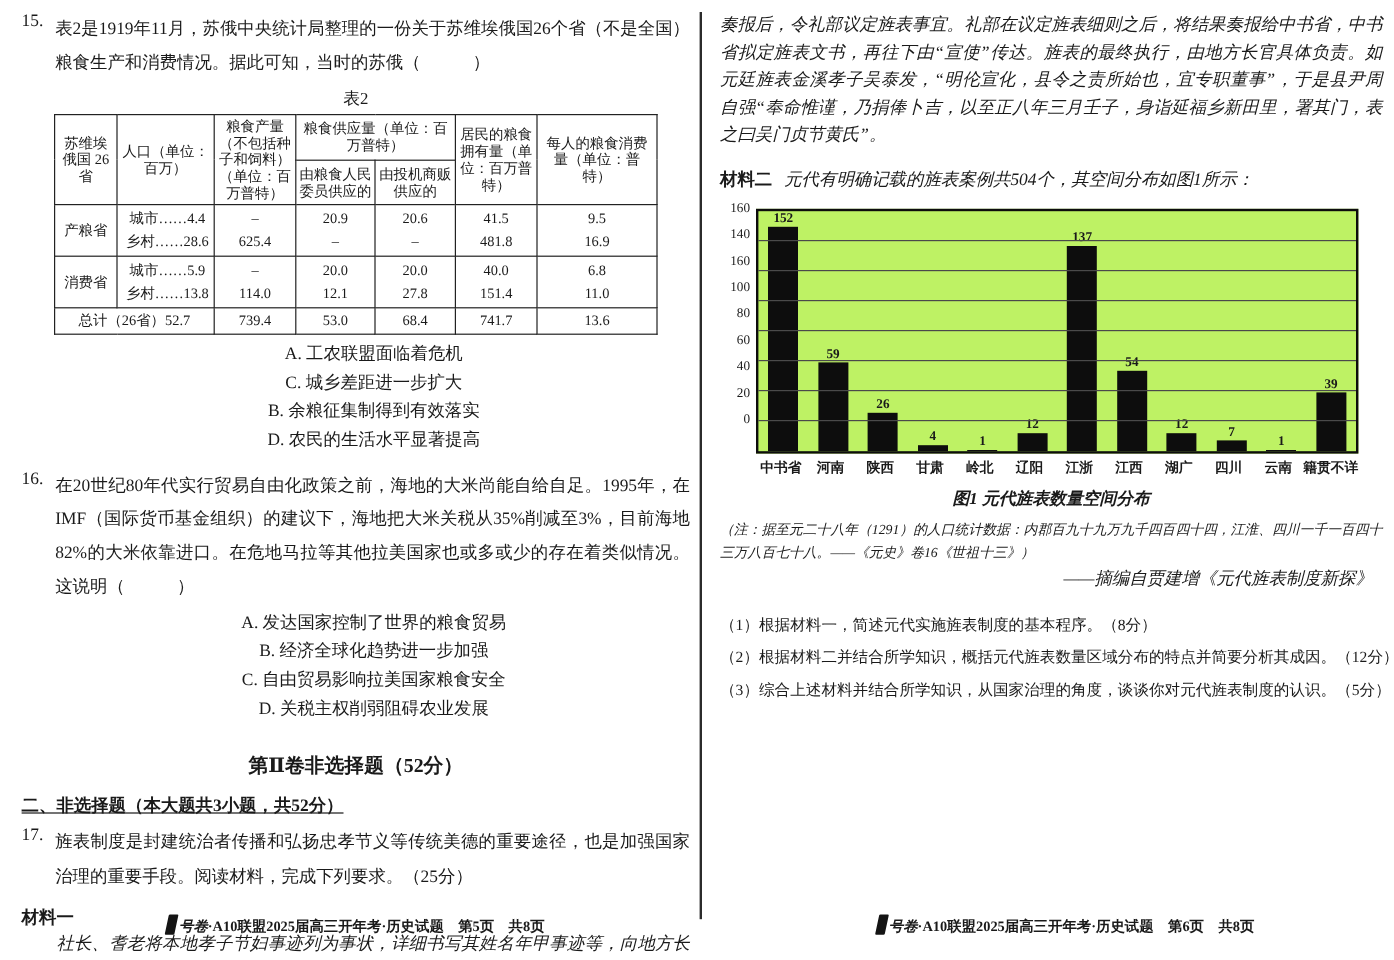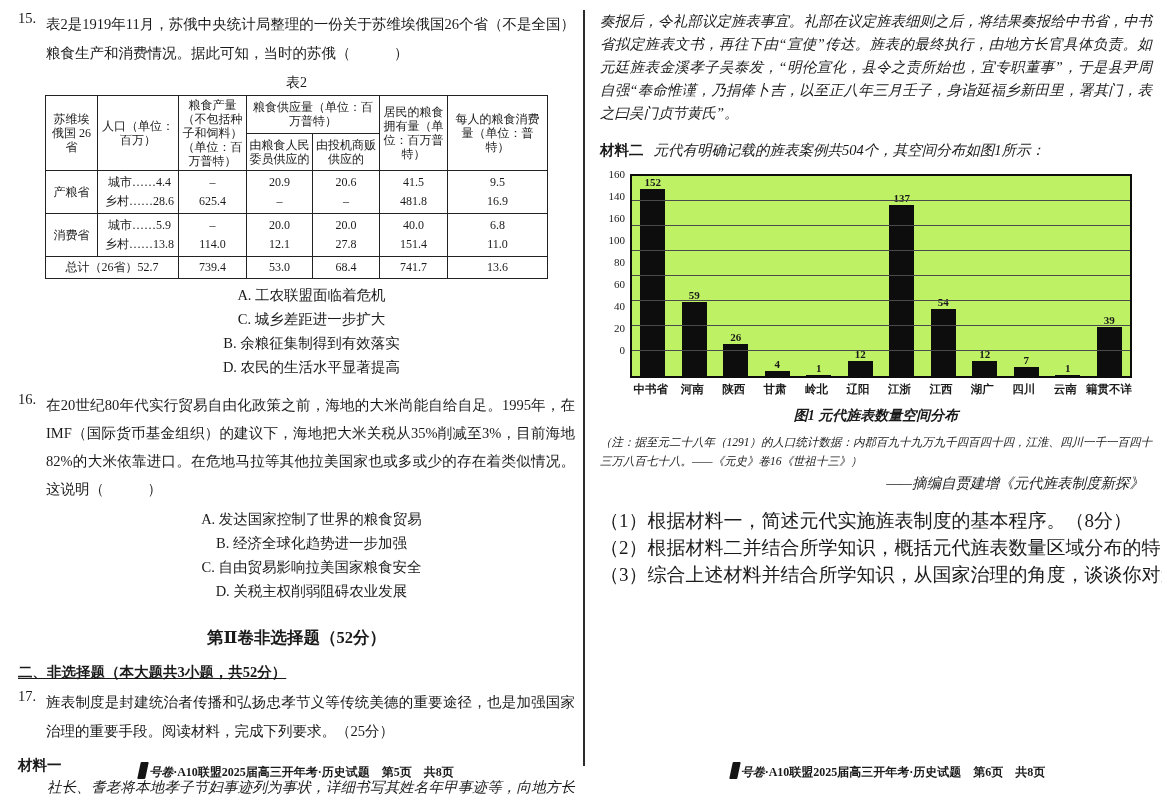--- a/index.html
+++ b/index.html
@@ -48,21 +48,21 @@
   .bars { position:absolute; left:0; right:0; top:0; bottom:0; display:flex; align-items:flex-end; }
   .bar-slot { flex:1; height:100%; display:flex; flex-direction:column; align-items:center; justify-content:flex-end; position:relative; }
   .bar-value { font-size:11px; font-weight:bold; line-height:12px; margin-bottom:1px; }
   .bar { width:60%; background:#0d0d0d; }
   .x-labels { display:flex; margin-left:30px; width:502px; }
   .x-label { flex:1; text-align:center; font-size:11.5px; font-weight:bold; padding-top:4px; white-space:nowrap; overflow:visible; }
 
   .chart-caption { text-align:center; font-weight:bold; margin-top:10px; font-size:14px; }
   .note { font-size:11.5px; line-height:19px; margin-top:8px; text-align:justify; }
   .q-items { margin-top:12px; }
-  .q-item { line-height:27px; font-size:19px; white-space:nowrap; }
+  .q-item { line-height:27px; font-size:13px; white-space:nowrap; }
 
   .footer { position:absolute; top:762px; font-size:12px; font-weight:bold; text-align:center; }
   .footer-left { left:18px; width:557px; }
   .footer-right { left:612px; width:552px;text-align:center; }
   .logo-one { display:inline-block; width:8px; height:17px; background:#141414; transform:skewX(-12deg);
               vertical-align:-3px; margin-right:2px; border-radius:1px; }
   .brand { font-style:italic; font-weight:bold; }
 </style>
 </head>
 <body>

